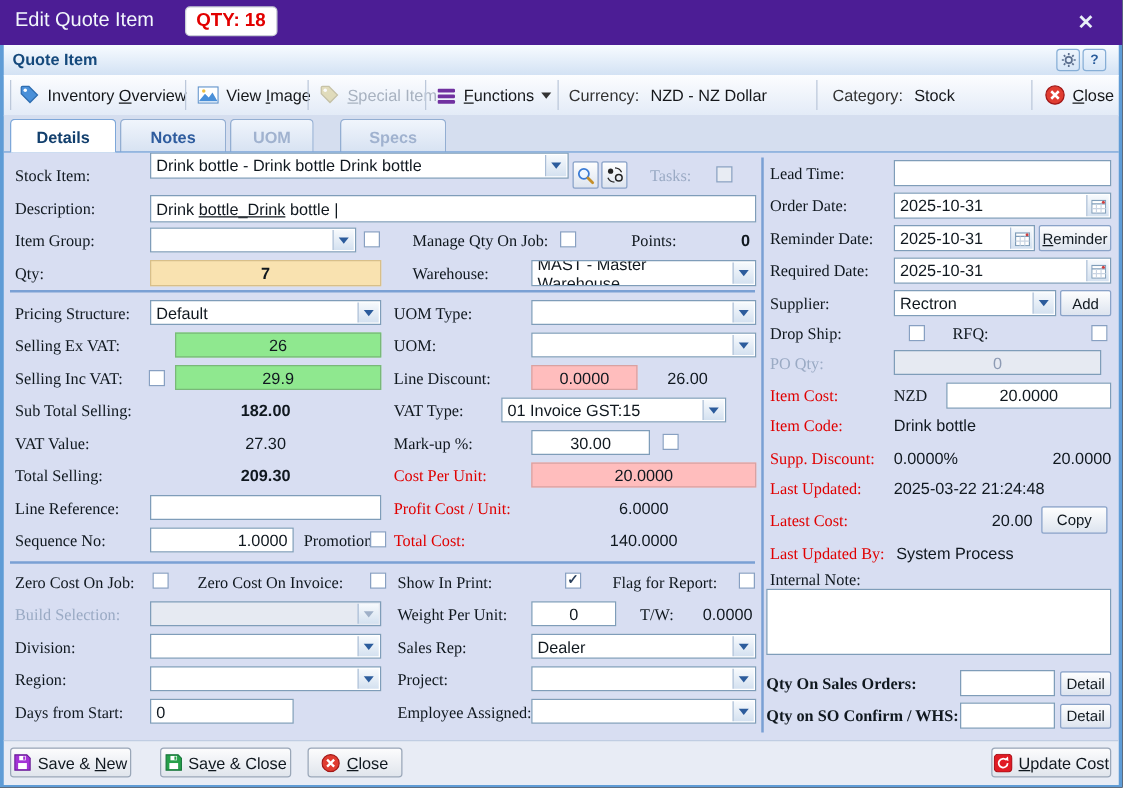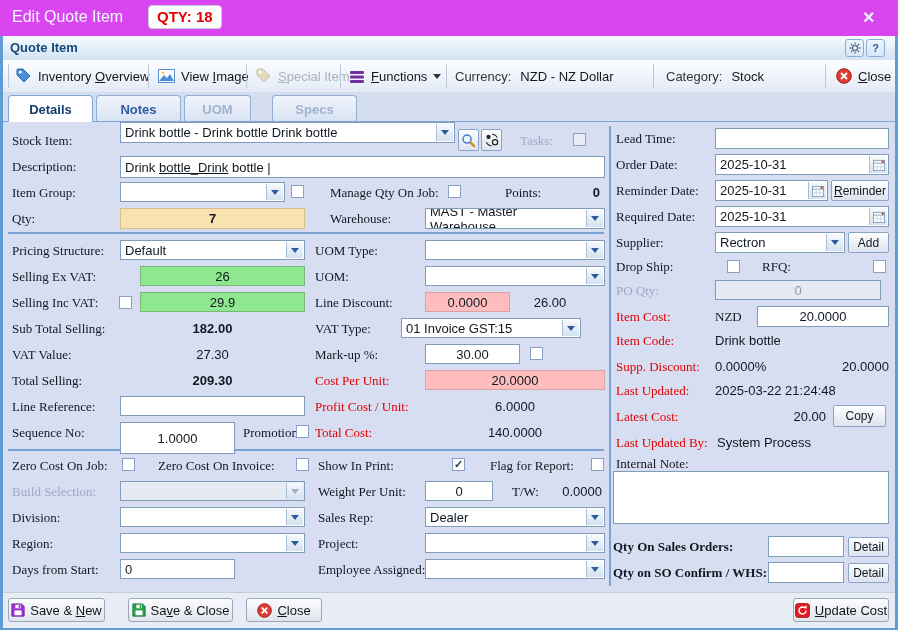--- a/index.html
+++ b/index.html
@@ -39,21 +39,21 @@
   .calbtn{position:absolute;right:1px;top:1px;bottom:1px;width:17px;background:linear-gradient(#f7fafd,#d4e1f0);border-left:1px solid #a9bdd6;display:flex;align-items:center;justify-content:center;}
   .smbtn{position:absolute;width:19px;height:18px;background:linear-gradient(#eef5fd,#d7e6f7);border:1px solid #86aed6;border-radius:3px;box-sizing:border-box;display:flex;align-items:center;justify-content:center;font-size:11px;font-weight:bold;color:#2b5d9b;}
   .tool-ic{display:flex;align-items:center;}
   u{text-decoration:underline;}
 </style>
 </head>
 <body>
 
 <div id="win">
 
-  <div class="abs" style="left:0;top:0;width:898px;height:36px;background:#d946ef;">
+  <div class="abs" style="left:0;top:0;width:898px;height:36px;background:#4c1d95;">
     <span class="abs" style="left:12px;top:8px;font-size:16px;color:#f2f7fc;">Edit Quote Item</span>
     <span class="abs" style="left:148px;top:5px;height:20px;padding:2px 8px 0 8px;background:#fff;border:1px solid #c9ced6;border-radius:4px;font-size:15px;font-weight:bold;color:#e20000;">QTY: 18</span>
     <span class="abs" style="left:862px;top:8px;font-size:16px;font-weight:bold;color:#e8f0f8;">✕</span>
   </div>
 
   <div class="strip" style="top:36px;height:24px;background:linear-gradient(#f7fbff,#d3e2f4);border-bottom:1px solid #b9cde6;">
     <span class="abs" style="left:7px;top:4px;font-size:13px;font-weight:bold;color:#15497c;">Quote Item</span>
   </div>
   <span class="smbtn" style="left:845px;top:39px;">
     <span class="tool-ic">
@@ -260,21 +260,21 @@
   <div class="inp pnk ctr" style="left:425px;top:370px;width:180px;height:20px;">
       <span>20.0000</span>
     </div>
 
   <span class="lbl" style="left:12px;top:399px;">Line Reference:</span>
   <div class="inp" style="left:120px;top:396px;width:185px;height:20px;"></div>
   <span class="lbl red" style="left:315px;top:399px;">Profit Cost / Unit:</span>
   <span class="val ctr" style="left:425px;top:399px;width:180px;">6.0000</span>
 
   <span class="lbl" style="left:12px;top:425px;">Sequence No:</span>
-  <div class="inp ctr" style="left:120px;top:422px;width:115px;height:32px;">
+  <div class="inp ctr" style="left:120px;top:422px;width:115px;height:20px;justify-content:flex-end;">
       <span>1.0000</span>
     </div>
   <span class="lbl" style="left:243px;top:425px;">Promotion:</span>
   <span class="cb" style="left:296px;top:425px;"></span>
   <span class="lbl red" style="left:315px;top:425px;">Total Cost:</span>
   <span class="val ctr" style="left:425px;top:425px;width:180px;">140.0000</span>
 
   <span class="lbl" style="left:12px;top:458px;">Zero Cost On Job:</span>
   <span class="cb" style="left:122px;top:458px;"></span>
   <span class="lbl" style="left:158px;top:458px;">Zero Cost On Invoice:</span>

